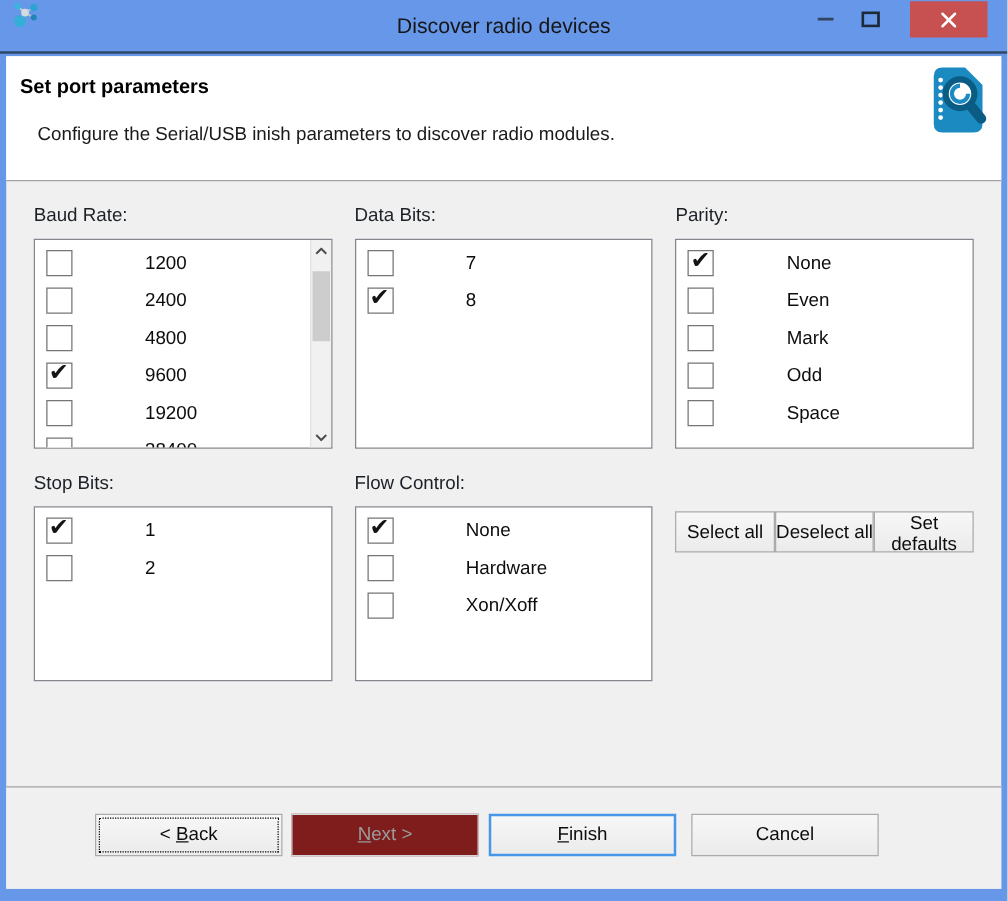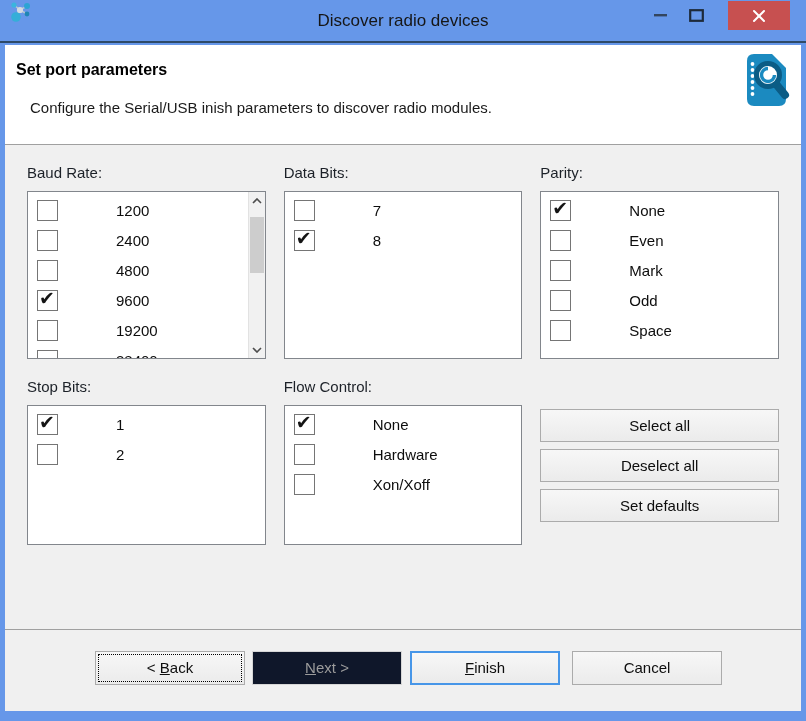--- a/index.html
+++ b/index.html
@@ -71,40 +71,40 @@
   
   .scrollbar{
     position:absolute;top:0;right:0;bottom:0;width:17px;
     background:#f1f1f1;border-left:1px solid #e2e2e2;
   }
   .sb-btn{position:absolute;left:0;width:16px;height:17px;display:flex;align-items:center;justify-content:center;}
   .sb-up{top:0;}
   .sb-down{bottom:0;}
   .sb-thumb{position:absolute;left:1px;width:14px;top:25px;height:56px;background:#cdcdcd;}
   
-  .side-col{padding-top:33px;display:flex;flex-direction:column;}
+  .side-col{padding-top:33px;display:flex;flex-direction:row;}
   .btn{
     font-family:inherit;font-size:15px;color:#0d0d0d;
     background:linear-gradient(#f7f7f7,#ebebeb);
     border:1px solid #ababab;cursor:default;
   }
   .side-btn{height:33px;width:100%;margin-bottom:7px;}
   
   .bottom-bar{
     position:absolute;left:0;right:0;bottom:0;height:82px;
     border-top:1px solid #a0a0a0;background:var(--content-bg);
-    display:flex;align-items:center;padding:0 0 6px 90px;
+    display:flex;align-items:center;padding:0 0 6px 71px;
   }
   .wizard-btn{width:150px;height:34px;}
   .gap7{margin-left:7px;}
   .gap8{margin-left:8px;}
   .gap12{margin-left:12px;}
   .focused{outline:1px dotted #000;outline-offset:-4px;}
   .default-btn{border:2px solid var(--default-border);}
-  .disabled{color:#9b9b9b;border-color:#d6d6d6;background:#0f172a;}
+  .disabled{color:#9b9b9b;border-color:#d6d6d6;background:#7f1d1d;}
   .mn{text-decoration:underline;}
 </style>
 </head>
 <body>
 
 <div class="window">
 
   <div class="titlebar">
     <svg class="app-icon" viewBox="0 0 24 24">
       <g stroke="#b9c6cf" stroke-width="1.6">

